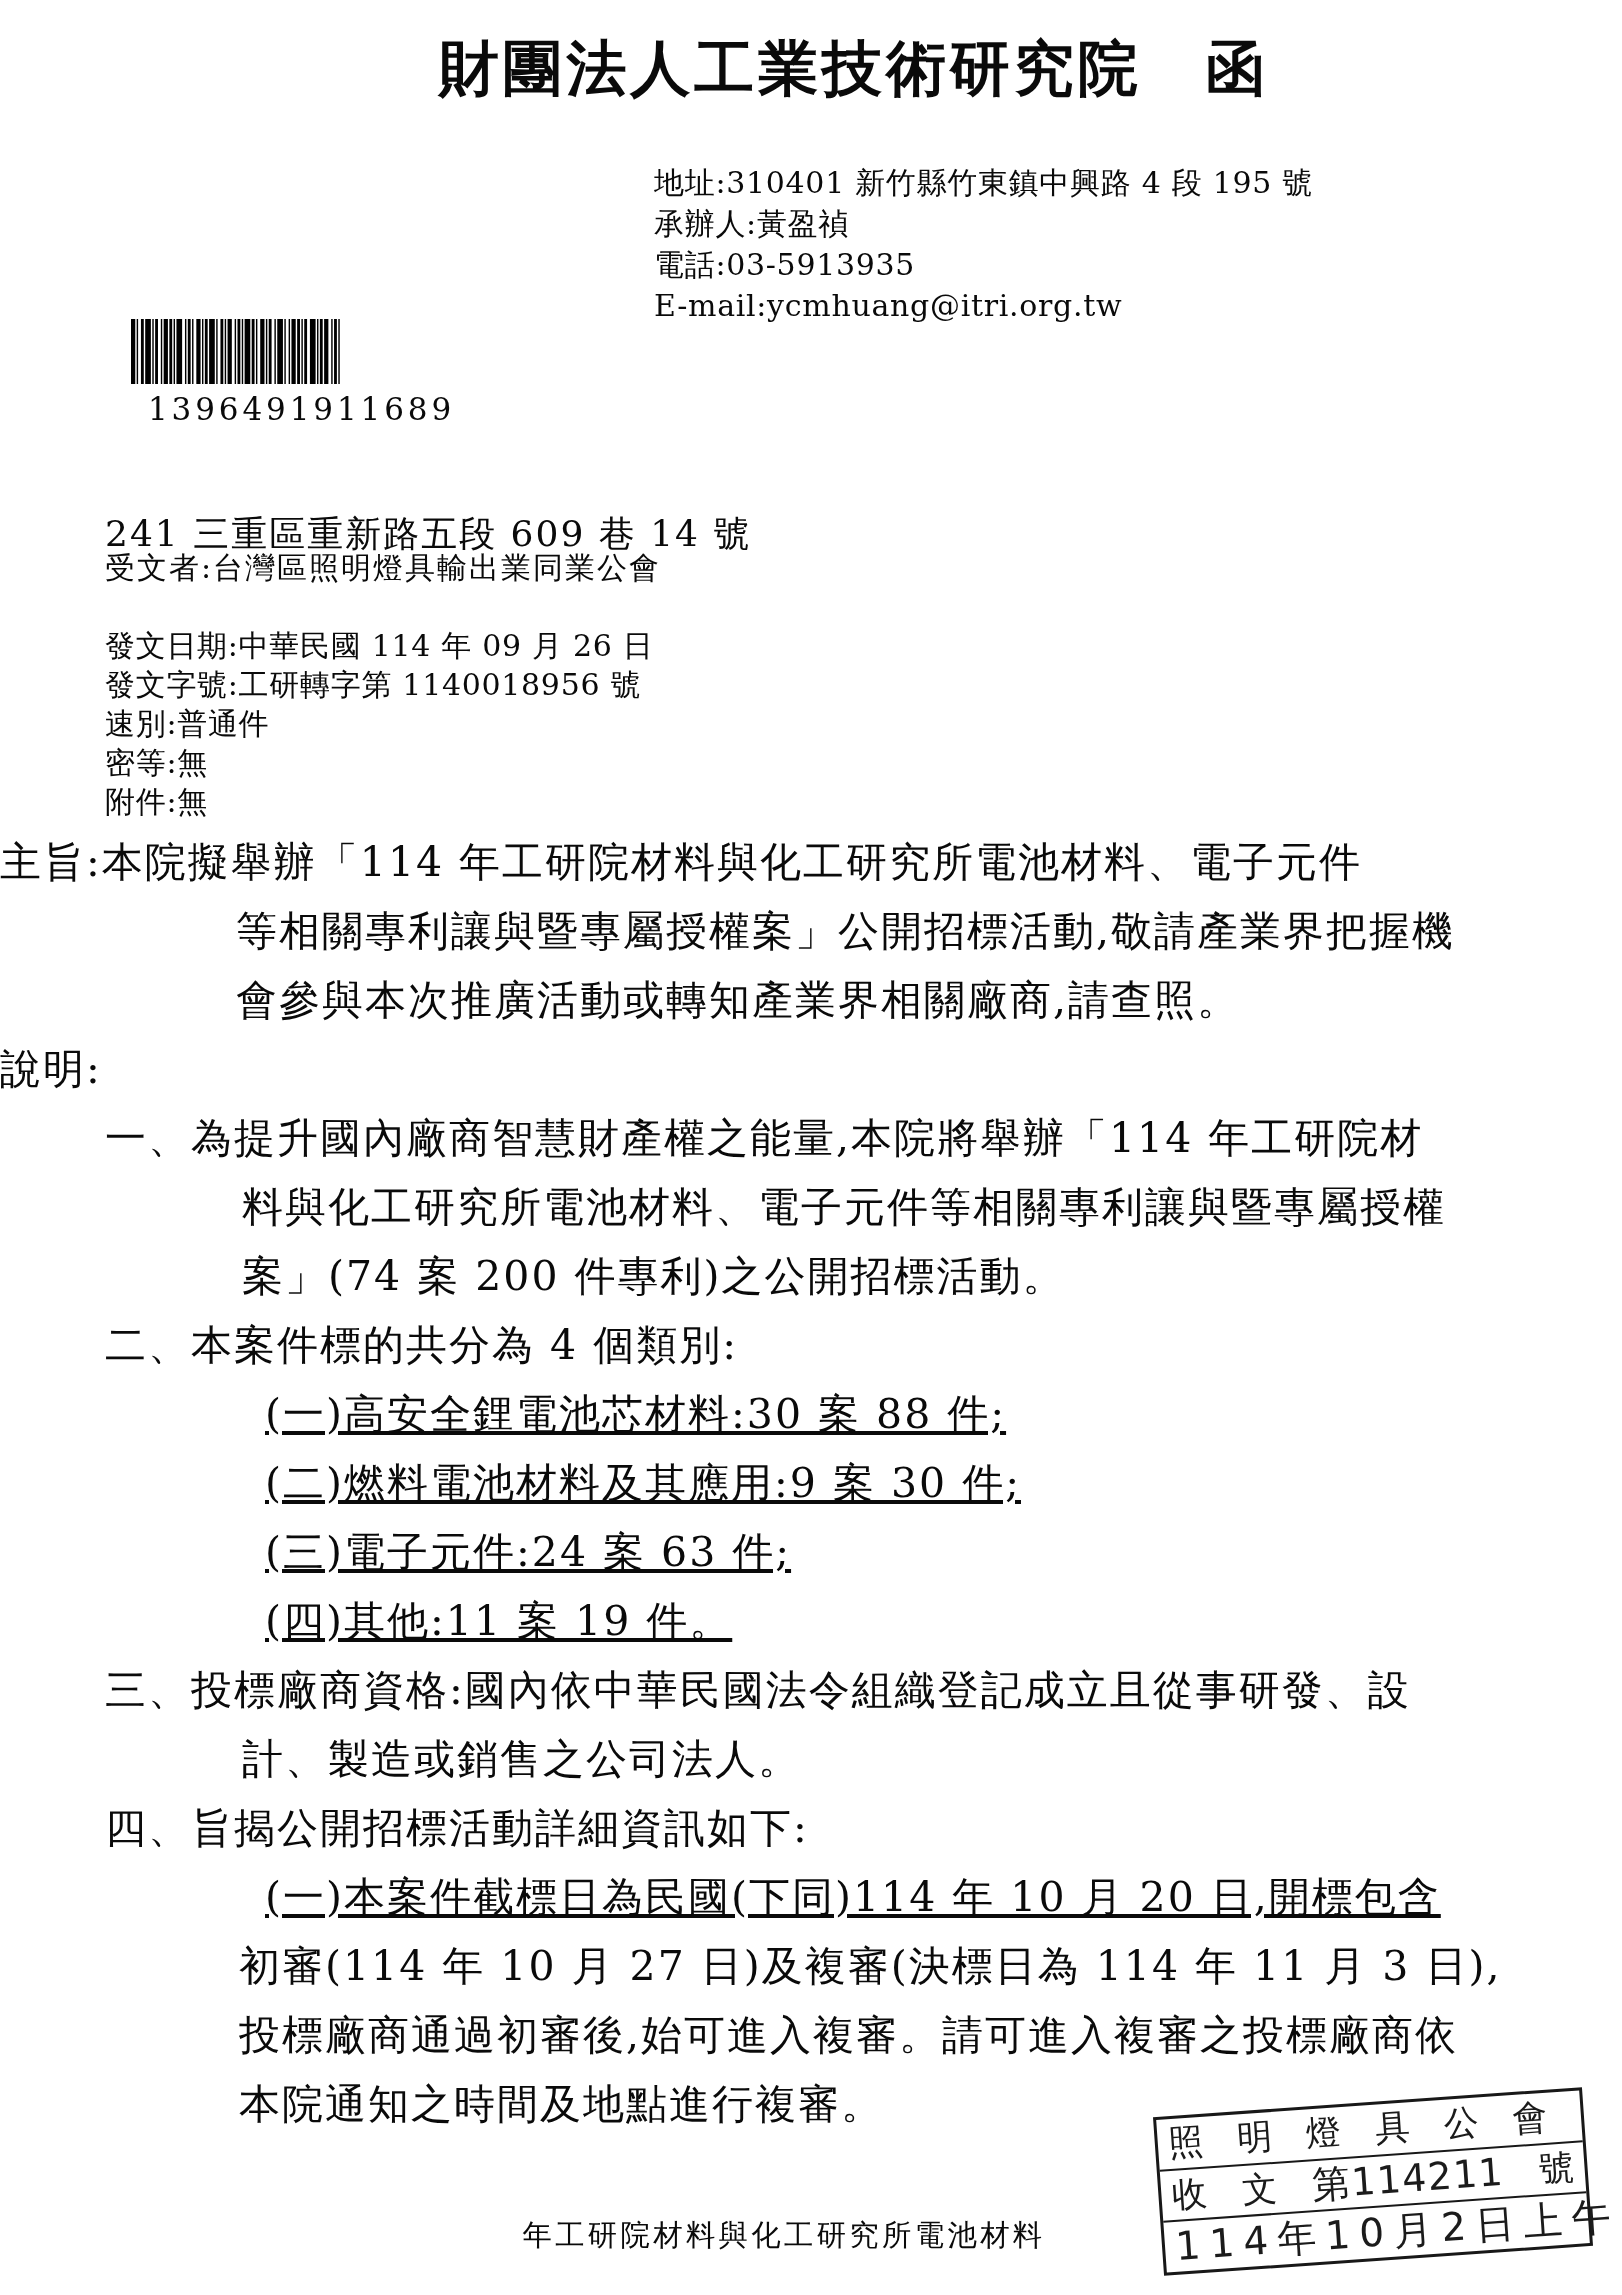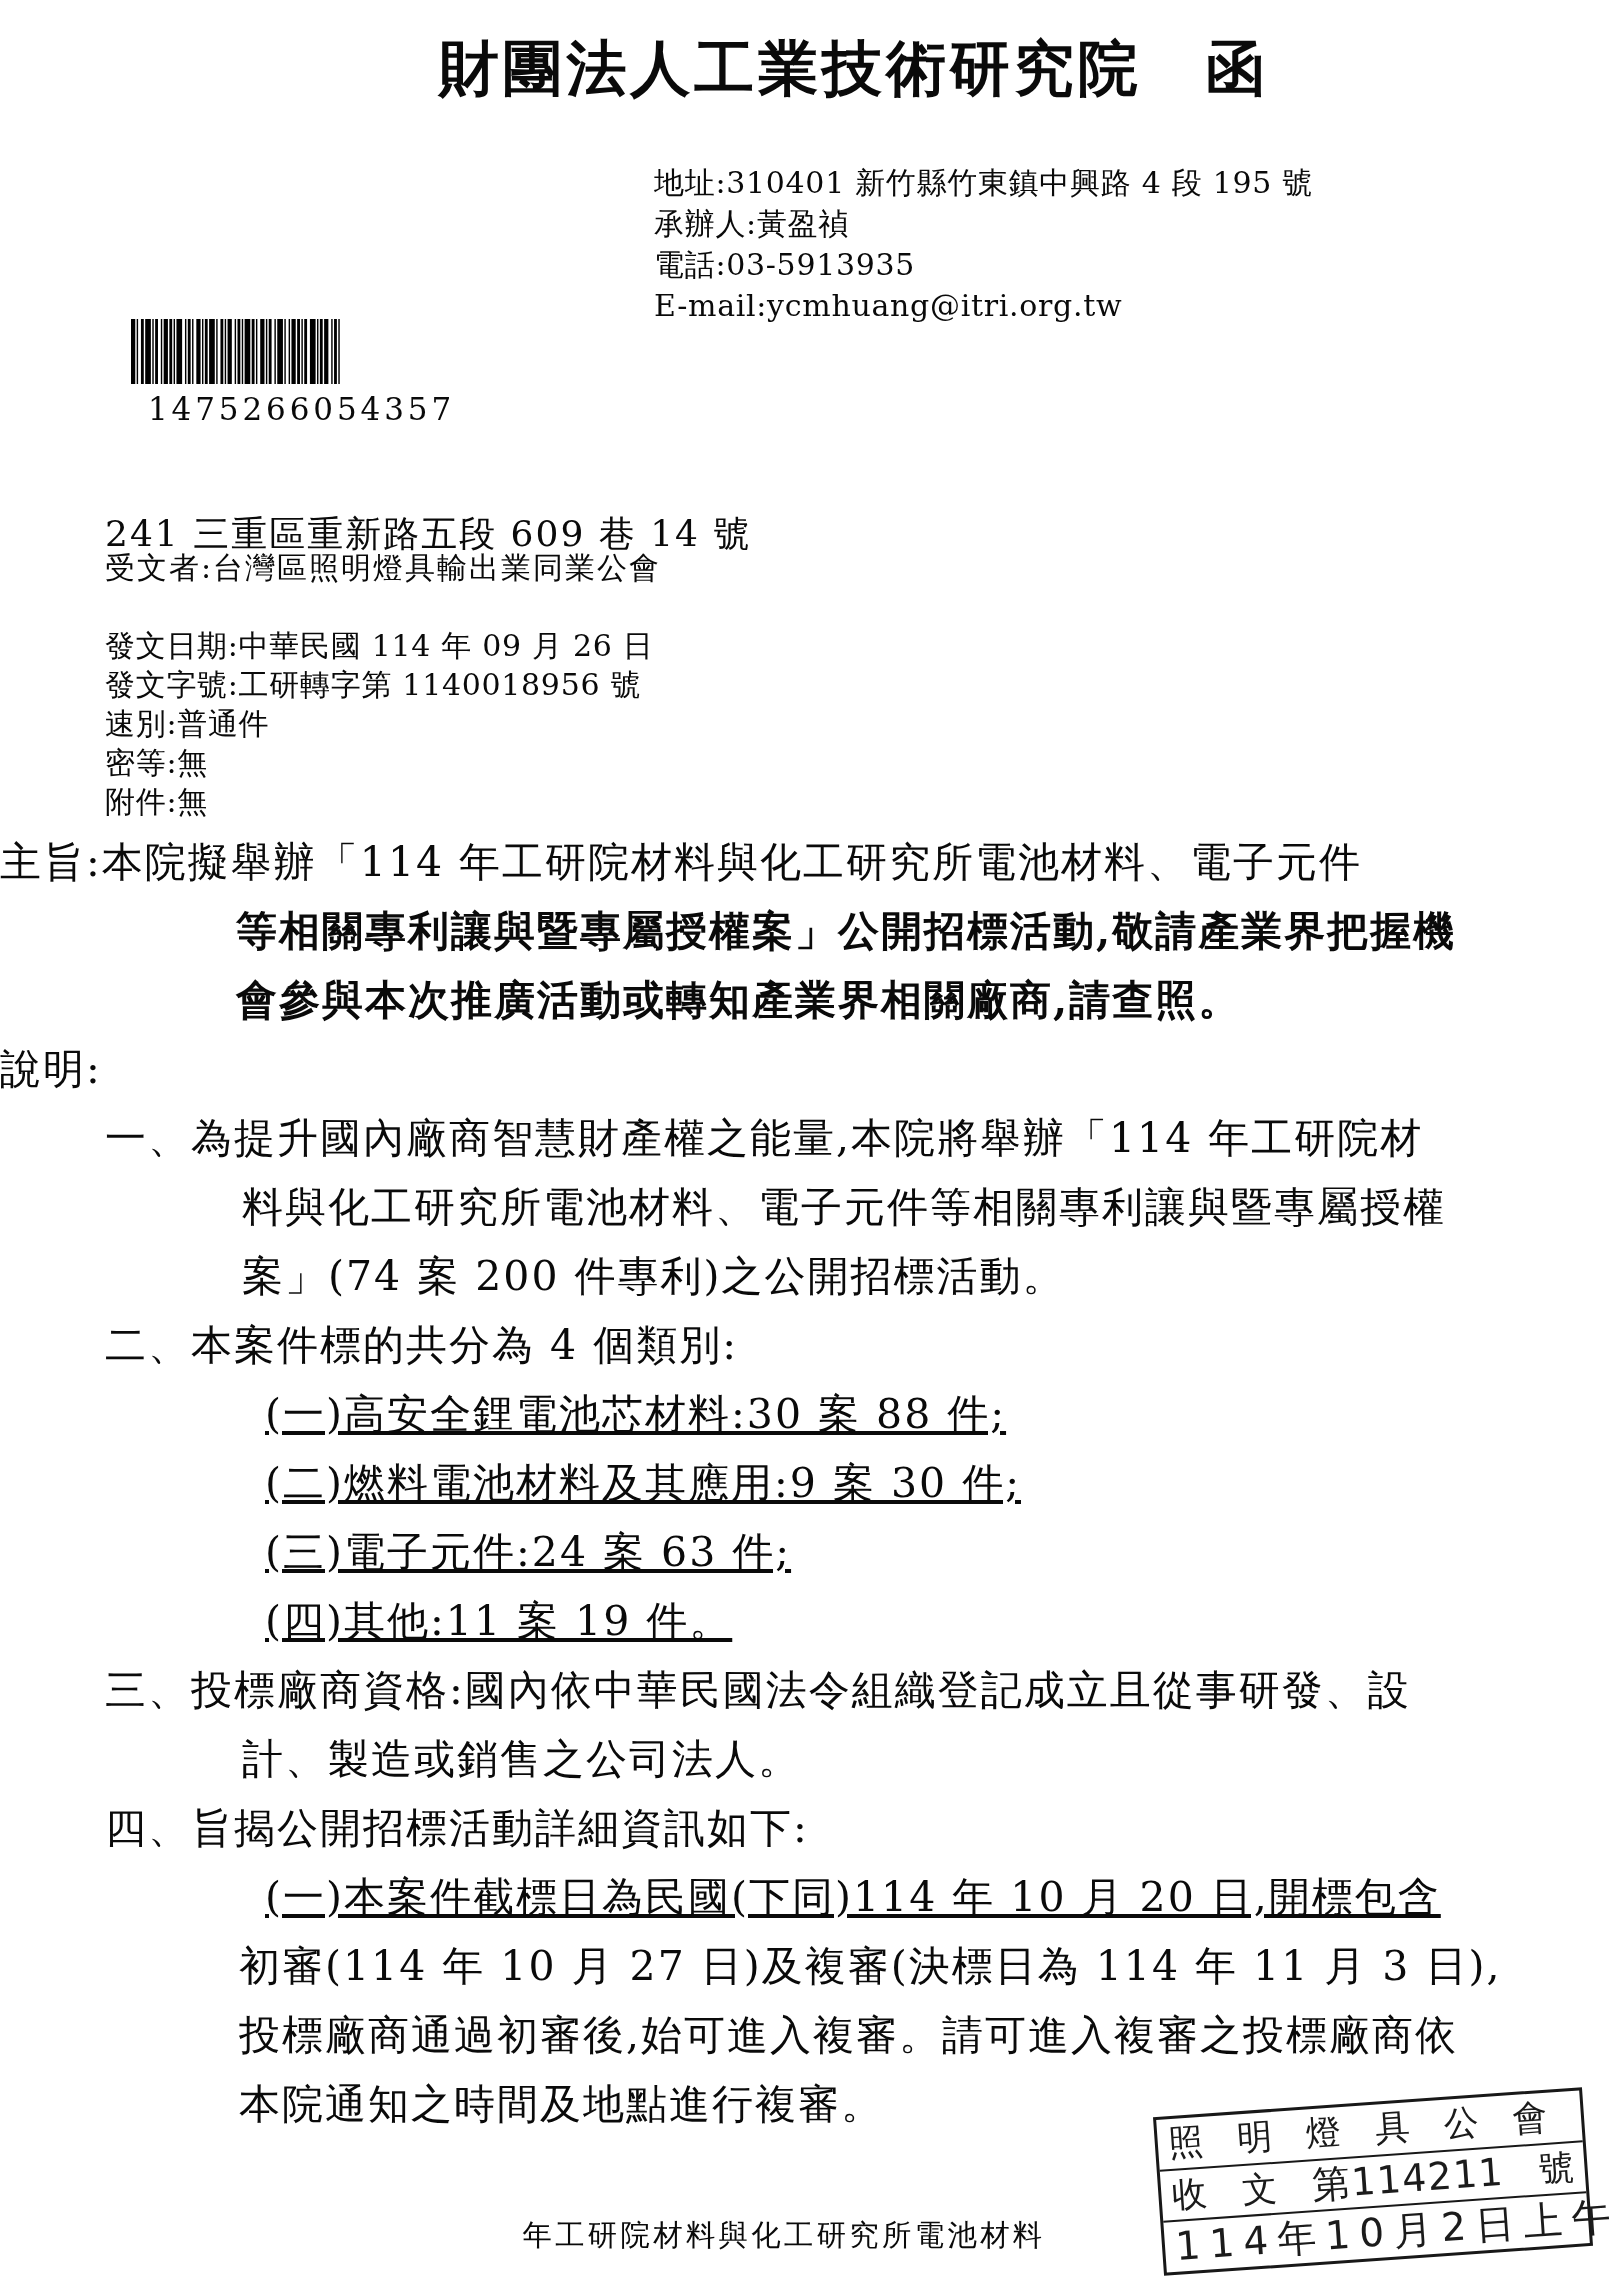--- a/index.html
+++ b/index.html
@@ -14,21 +14,21 @@
   .barcode-wrap svg rect{fill:#000;}
   .barcode-number{position:absolute;top:391px;left:148px;font-size:31px;letter-spacing:3.9px;
                   font-family:"DejaVu Serif","Liberation Serif",serif;}
   .postal{position:absolute;top:510px;left:105px;font-size:36px;letter-spacing:2px;white-space:nowrap;}
   .addressee{position:absolute;top:548px;left:105px;font-size:30px;letter-spacing:2px;white-space:nowrap;}
   .meta{position:absolute;top:626px;left:105px;font-size:30px;line-height:39px;letter-spacing:0.7px;}
   .meta div{white-space:nowrap;}
   .doc-body{position:absolute;top:828px;left:0;width:1623px;font-size:41px;line-height:69px;letter-spacing:2px;}
   .ln{height:69px;white-space:nowrap;}
   .ind-label{}
-  .ind-cont2{padding-left:236px;font-weight:bold;}
+  .ind-cont2{padding-left:236px;}
   .ind-item{padding-left:105px;}
   .ind-itemcont{padding-left:242px;}
   .ind-sub{padding-left:265px;text-decoration:underline;}
   .ind-subcont{padding-left:239px;}
   .stamp{position:absolute;top:2102px;left:1158px;width:424px;border:3.3px solid #181818;
          transform:rotate(-4deg);transform-origin:50% 50%;background:transparent;}
   .stamp-row{display:flex;justify-content:space-between;align-items:center;height:47px;
              padding:1.3px 10.5px;font-size:35px;color:#1b1b1b;}
   .stamp-row + .stamp-row{border-top:2.6px solid #181818;}
   .stamp-row1 span{letter-spacing:34px;white-space:nowrap;}
@@ -97,21 +97,21 @@
         <rect x="122" y="0" width="2" height="100"></rect>
         <rect x="126" y="0" width="4" height="100"></rect>
         <rect x="131" y="0" width="1" height="100"></rect>
         <rect x="133" y="0" width="2" height="100"></rect>
         <rect x="136" y="0" width="3" height="100"></rect>
         <rect x="141" y="0" width="1" height="100"></rect>
         <rect x="143" y="0" width="2" height="100"></rect>
         <rect x="146" y="0" width="1" height="100"></rect>
       </svg>
   </div>
-  <div class="barcode-number">1475266054357</div>
+  <div class="barcode-number">1396491911689</div>
 
   <div class="postal">241 三重區重新路五段 609 巷 14 號</div>
   <div class="addressee">受文者:台灣區照明燈具輸出業同業公會</div>
 
   <div class="meta">
     <div>發文日期:中華民國 114 年 09 月 26 日</div>
     <div>發文字號:工研轉字第 1140018956 號</div>
     <div>速別:普通件</div>
     <div>密等:無</div>
     <div>附件:無</div>

